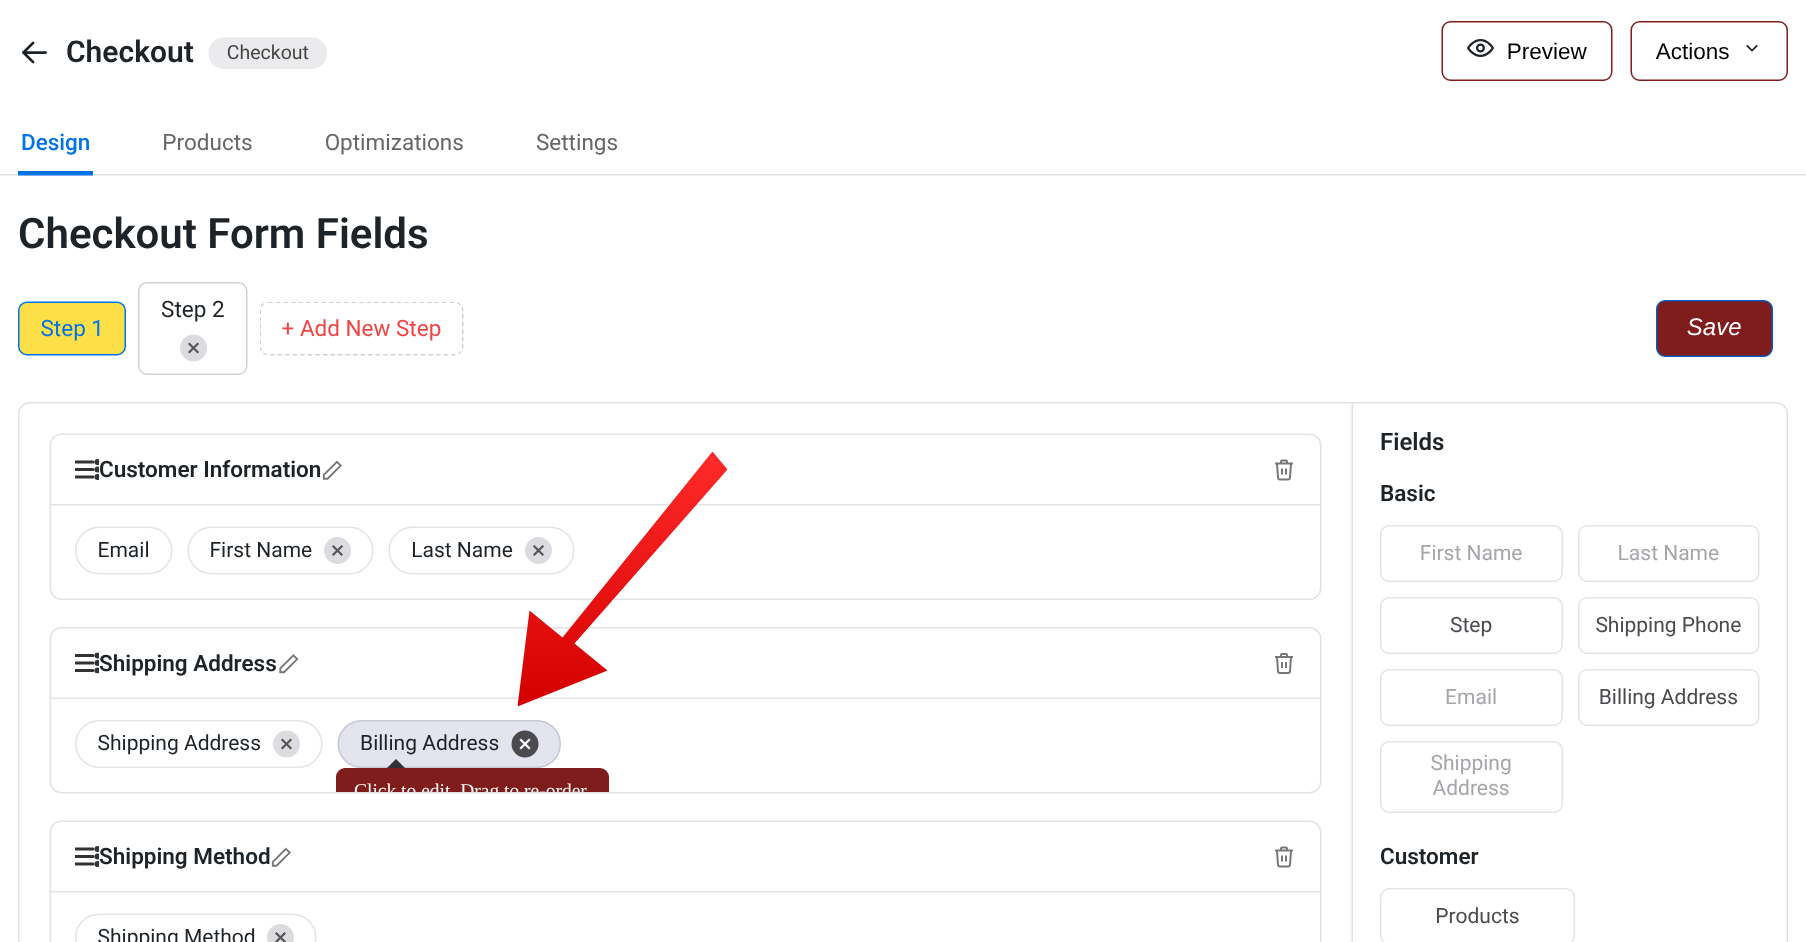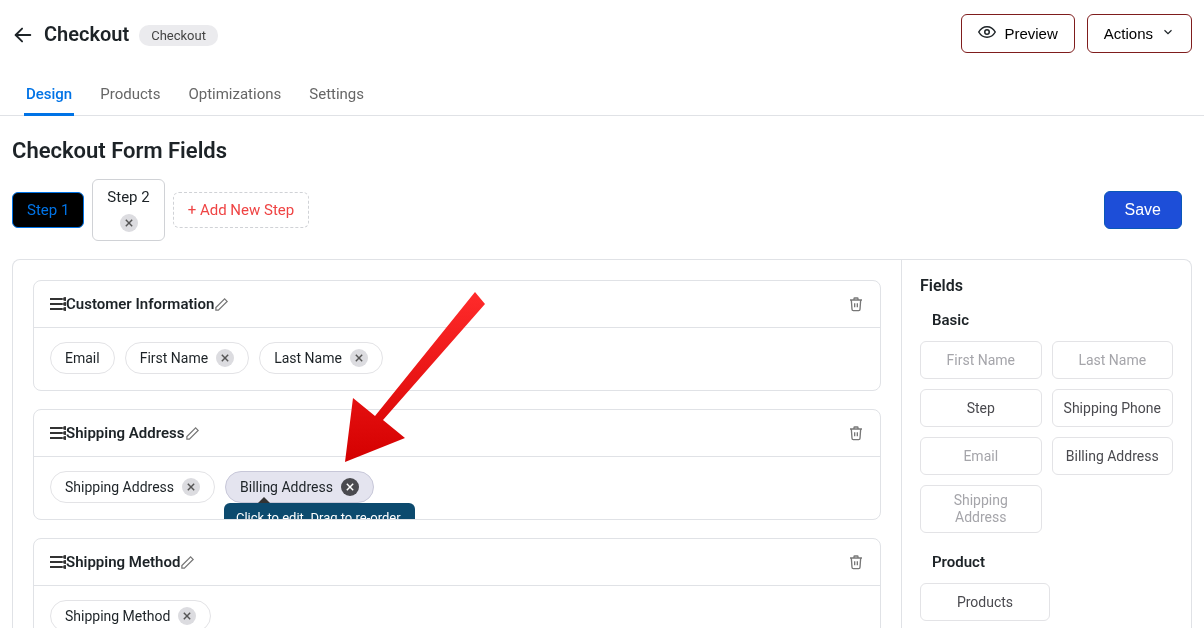--- a/index.html
+++ b/index.html
@@ -4,51 +4,51 @@
 <style>
   * { box-sizing: border-box; margin: 0; padding: 0; }
   body { font-family: -apple-system, BlinkMacSystemFont, "Segoe UI", Roboto, Arial, sans-serif; font-size: 14px; color: #1d2327; background: #fff; }
   .header { display: flex; align-items: center; padding: 14px 12px 10px; }
   .header-left { display: flex; align-items: flex-end; gap: 10px; }
   .back-arrow { width: 22px; height: 22px; cursor: pointer; display:flex; align-items:center; justify-content:center; }
   .page-title { font-size: 20px; font-weight: 600; }
   .badge { background: #ebebee; border-radius: 10px; padding: 3px 12px; font-size: 13px; color: #444; }
   .header-right { margin-left: auto; display: flex; gap: 12px; }
   .btn { display: inline-flex; align-items: center; gap: 8px; border: 1px solid #7f1d1d; background: #fff; border-radius: 6px; padding: 8px 16px; font-size: 15px; cursor: pointer; }
-  .tabs { display: flex; gap: 24px; padding: 0 24px; border-bottom: 1px solid #e0e2e6; margin-top: 12px; }
+  .tabs { display: flex; gap: 44px; padding: 0 12px; border-bottom: 1px solid #e0e2e6; margin-top: 12px; }
   .tab { padding: 10px 2px; font-size: 15px; color: #666; cursor: pointer; border-bottom: 3px solid transparent; margin-bottom:-1px; }
   .tab.active { color: #0073e6; border-bottom-color: #0073e6; font-weight:500; }
-  .section-title { font-size: 22px; font-weight: 600; padding: 22px 12px 16px; }
+  .section-title { font-size: 28px; font-weight: 600; padding: 22px 12px 16px; }
   .steps-row { display: flex; align-items: center; padding: 0 12px 18px; }
   .step-chip, .step-chip-removable, .add-step { border: 1px solid #d0d2d6; border-radius: 6px; padding: 8px 14px; font-size: 15px; cursor: pointer; display:inline-flex; align-items:center; gap:8px; }
-  .step-chip.active { border-color:#0073e6; background:#000000; color:#0073e6; }
+  .step-chip.active { border-color:#0073e6; background:#fde047; color:#0073e6; }
   .step-chip-removable { margin-left: 8px; flex-direction: column; }
   .add-step { margin-left: 8px; border-style: dashed; color:#ef4444; }
   .remove-circle { width:18px; height:18px; border-radius:50%; background:#dcdce0; display:inline-flex; align-items:center; justify-content:center; font-size:11px; color:#555; }
-  .save-btn { background:#1d4ed8; border:1px solid #0a58b8; color:#fff; border-radius:6px; padding:9px 20px; font-size:16px; font-weight:500; cursor:pointer; margin-left:auto; margin-right:10px; }
+  .save-btn { background:#7f1d1d; border:1px solid #0a58b8; color:#fff; border-radius:6px; padding:9px 20px; font-size:16px; font-weight:500; cursor:pointer; margin-left:auto; margin-right:10px;font-style:italic; }
   .layout { display:flex; gap:0; margin: 0 12px; border:1px solid #e0e2e6; border-radius:8px 8px 0 0; border-bottom:none; }
   .main-col { flex:1; padding:20px 20px 24px; }
   .side-col { width:290px; border-left:1px solid #e0e2e6; padding:16px 18px 24px; }
   .card { border:1px solid #e0e2e6; border-radius:8px; margin-bottom:18px; background:#fff; overflow:hidden; }
   .card-header { display:flex; align-items:center; padding:14px 16px; border-bottom:1px solid #e0e2e6; font-weight:600; font-size:15px; }
   .card-header .spacer { flex:1; }
   .card-body { padding:14px 16px 16px; display:flex; gap:10px; flex-wrap:wrap; position:relative; }
   .field-chip { border:1px solid #e3e3e6; border-radius:16px; padding:6px 14px; font-size:14px; display:inline-flex; align-items:center; gap:8px; background:#fff; }
   .field-chip .remove-circle { width:18px; height:18px; }
   .field-chip.highlight { background:#e4e4ef; border-color:#c7c7d8; }
   .field-chip.highlight .remove-circle { background:#4a4a4f; color:#fff; }
   .icon-btn { display:inline-flex; align-items:center; justify-content:center; cursor:pointer; color:#555; }
   .side-title { font-weight:600; font-size:16px; margin-bottom:16px; }
-  .side-sub { font-weight:600; font-size:15px; margin:6px 12px 12px; }
+  .side-sub { font-weight:600; font-size:15px; margin:6px 0 12px; }
   .side-grid { display:grid; grid-template-columns:1fr 1fr; gap:10px; margin-bottom:20px; }
   .side-grid.one { grid-template-columns:1fr; max-width:130px; }
   .side-field { border:1px solid #e3e3e6; border-radius:6px; padding:10px 8px; text-align:center; font-size:14px; background:#fff; cursor:pointer; color:#4a4a4f; }
   .side-field.disabled { color:#a5a5aa; cursor:not-allowed; }
   .side-field.multi { padding:6px 8px; line-height:1.2; }
-  .tooltip { position:absolute; background:#0c4a6e; color:#fff; font-size:13px; padding:7px 12px; border-radius:6px; white-space:nowrap; left:190px; top:46px; }
+  .tooltip { position:absolute; background:#7f1d1d; color:#fff; font-size:13px; padding:7px 12px; border-radius:6px; white-space:nowrap; left:190px; top:46px;font-family:Liberation Serif, serif; }
   .tooltip::before { content:''; position:absolute; top:-6px; left:34px; border:6px solid transparent; border-bottom-color:#333; border-top:none; }
   .arrow-svg { position:absolute; pointer-events:none; }
 </style>
 </head>
 <body>
 
 <div class="header">
   <div class="header-left">
     <span class="back-arrow icon-btn">
       <svg viewBox="0 0 24 24" width="22" height="22" fill="none" stroke="#1d2327" stroke-width="2" stroke-linecap="round" stroke-linejoin="round">
@@ -272,18 +272,18 @@
     <div class="side-sub">Basic</div>
     <div class="side-grid">
       <div class="side-field disabled">First Name</div>
       <div class="side-field disabled">Last Name</div>
       <div class="side-field">Step</div>
       <div class="side-field">Shipping Phone</div>
       <div class="side-field disabled">Email</div>
       <div class="side-field">Billing Address</div>
       <div class="side-field multi disabled"><span style="display:inline-block; max-width:70px;">Shipping Address</span></div>
     </div>
-    <div class="side-sub">Product</div>
+    <div class="side-sub">Customer</div>
     <div class="side-grid one">
       <div class="side-field">Products</div>
     </div>
   </div>
 </div>
 
 </body></html>

